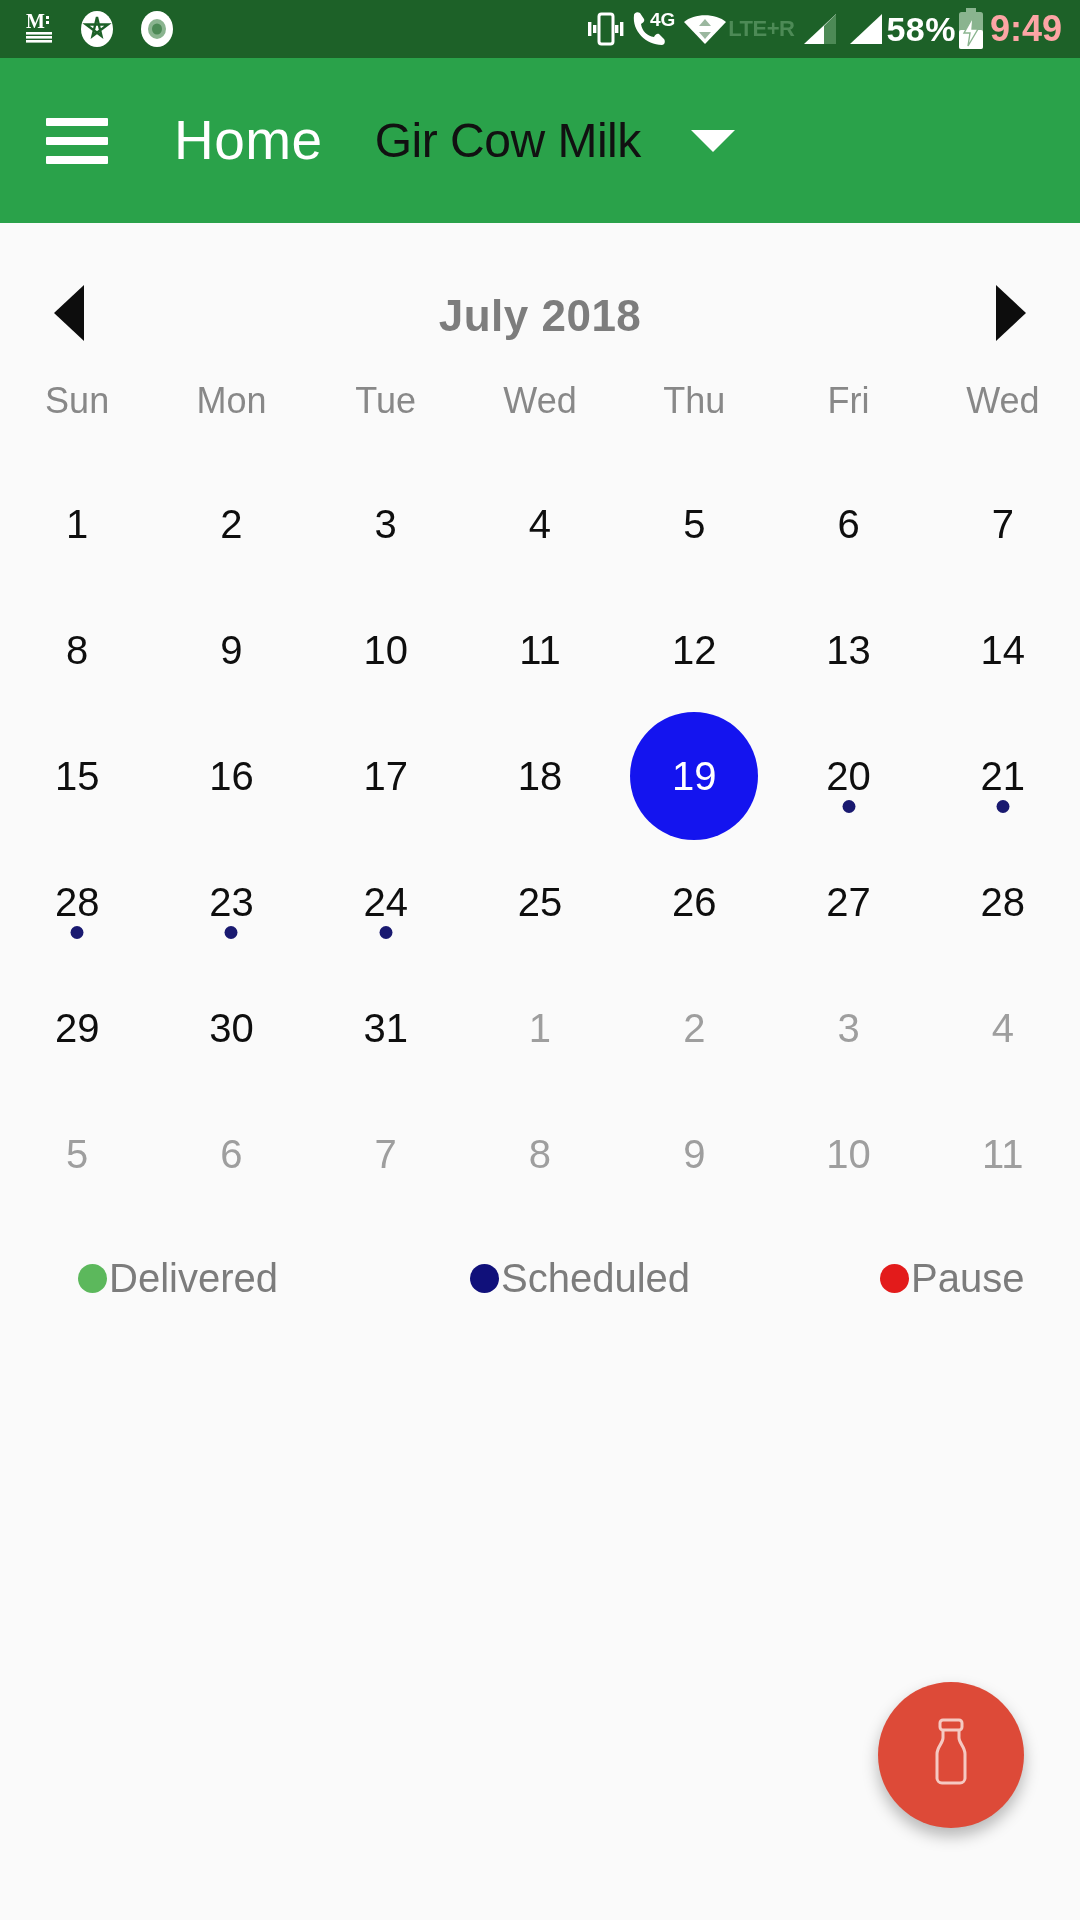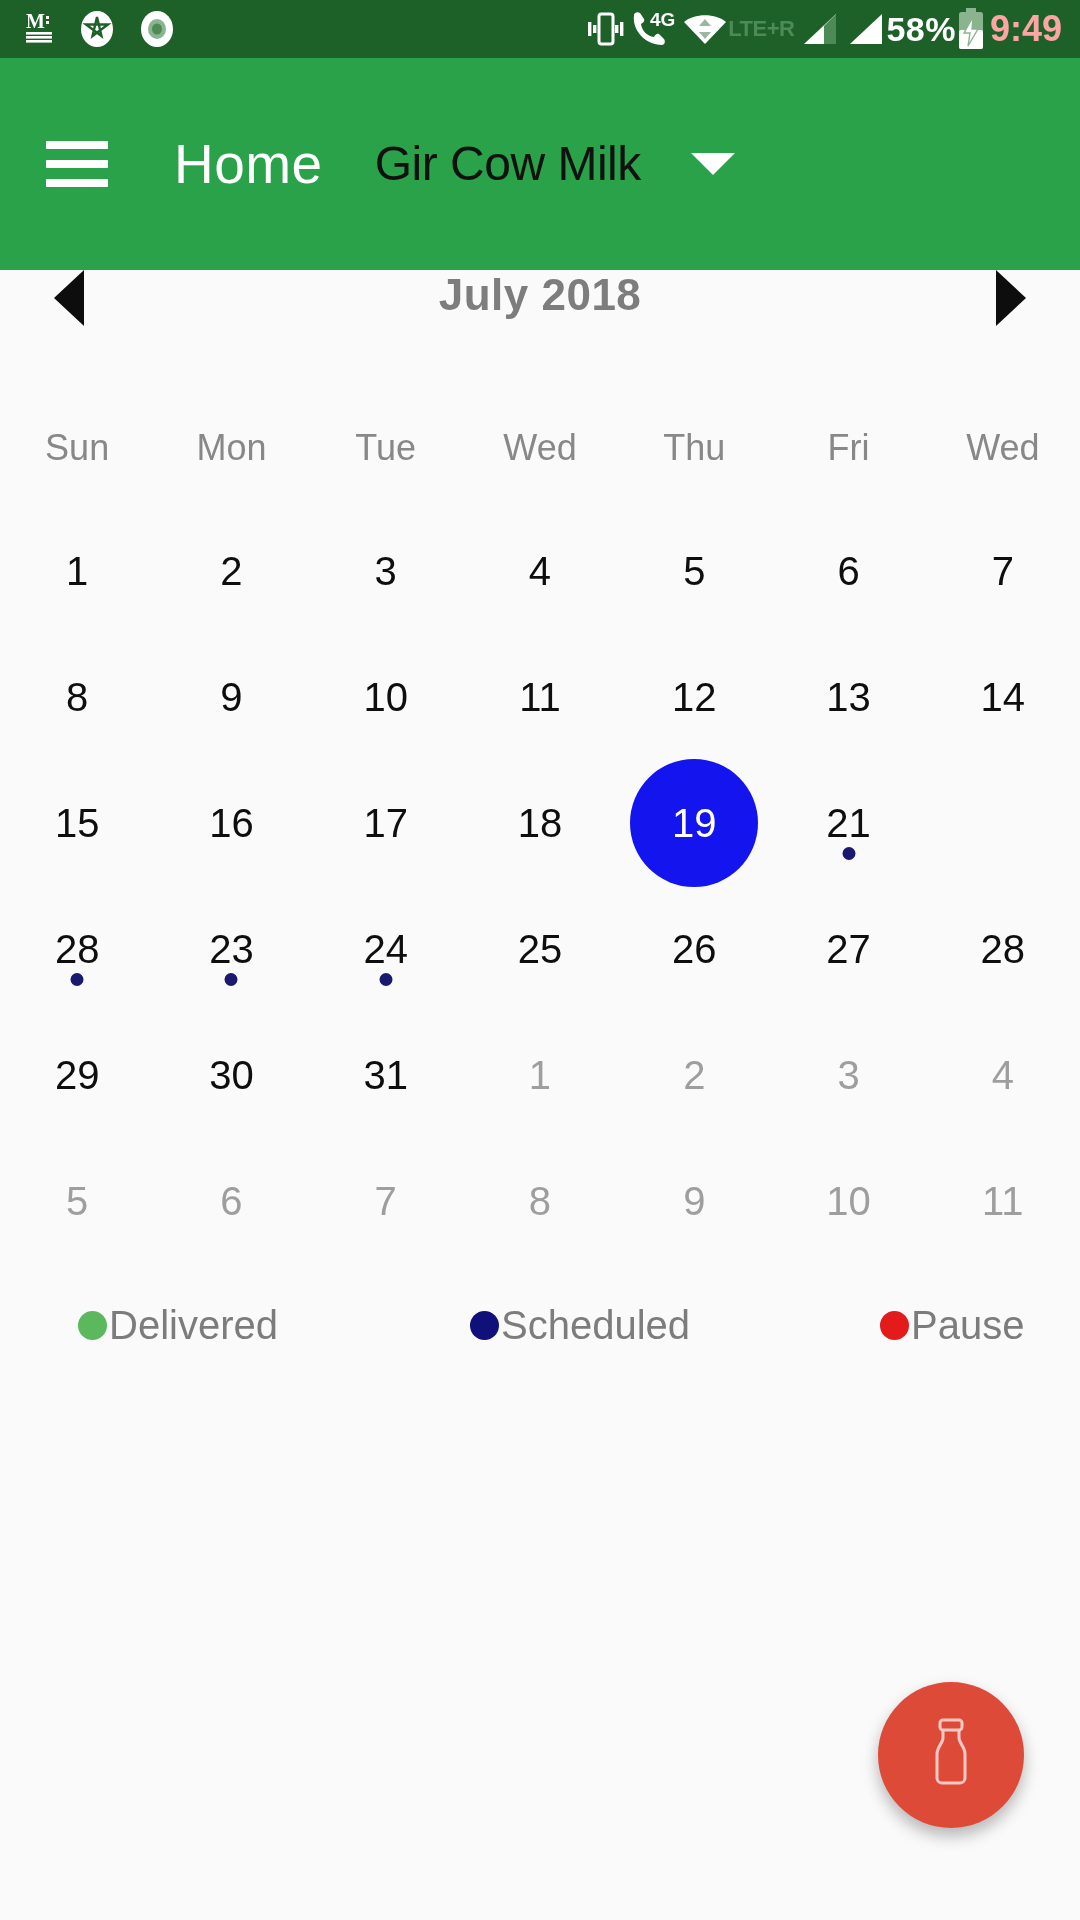--- a/index.html
+++ b/index.html
@@ -27,21 +27,21 @@
     color: #ffffff; line-height: 1;
   }
   .sb-lte {
     font-size: 22px; font-weight: bold; color: #4d8a56;
     letter-spacing: -.5px; line-height: 1;
   }
   .clock { font-size: 36px; font-weight: bold; color: #fca5a5; line-height: 1; margin-left: 4px;}
 
   
   .appbar {
-    height: 212px; width: 100%;
+    height: 165px; width: 100%;
     background: #2aa24a;
     display: flex; align-items: center;
     padding-left: 46px;
     position: relative;
   }
   .hamburger { width: 62px; height: 46px; display: flex; flex-direction: column;
                justify-content: space-between; cursor: pointer; }
   .hamburger span { display: block; height: 8px; background: #fff; border-radius: 1px; }
   .appbar-title {
     color: #ffffff; font-size: 55px; font-weight: 400;
@@ -55,21 +55,21 @@
     margin-left: 50px;
     width: 0; height: 0;
     border-left: 22px solid transparent;
     border-right: 22px solid transparent;
     border-top: 22px solid #ffffff;
   }
 
   
   .cal-wrap { position: relative; width: 100%; background: #fafafa; }
   .month-row {
-    height: 118px; display: flex; align-items: flex-start;
+    height: 118px; display: flex; align-items: flex-end;
     padding: 0 54px; position: relative;
   }
   .arrow-left, .arrow-right { width: 0; height: 0; cursor: pointer; }
   .arrow-left {
     border-top: 28px solid transparent;
     border-bottom: 28px solid transparent;
     border-right: 30px solid #0d0d0d;
   }
   .arrow-right {
     border-top: 28px solid transparent;
@@ -314,20 +314,24 @@
             <div class="daynum">17</div>
           </div>
           <div class="daycell">
             <div class="daynum">18</div>
           </div>
           <div class="daycell selected">
             <div class="sel-circle" style="background: rgb(20, 20, 239);"></div>
             <div class="daynum">19</div>
           </div>
           <div class="daycell">
+            <div class="daynum">20</div>
+            <div class="dot scheduled" style="background: rgb(25, 25, 112);"></div>
+          </div>
+          <div class="daycell">
             <div class="daynum">21</div>
             <div class="dot scheduled" style="background: rgb(25, 25, 112);"></div>
           </div>
         </div>
         <div class="week">
           <div class="daycell">
             <div class="daynum">28</div>
             <div class="dot scheduled" style="background: rgb(25, 25, 112);"></div>
           </div>
           <div class="daycell">

